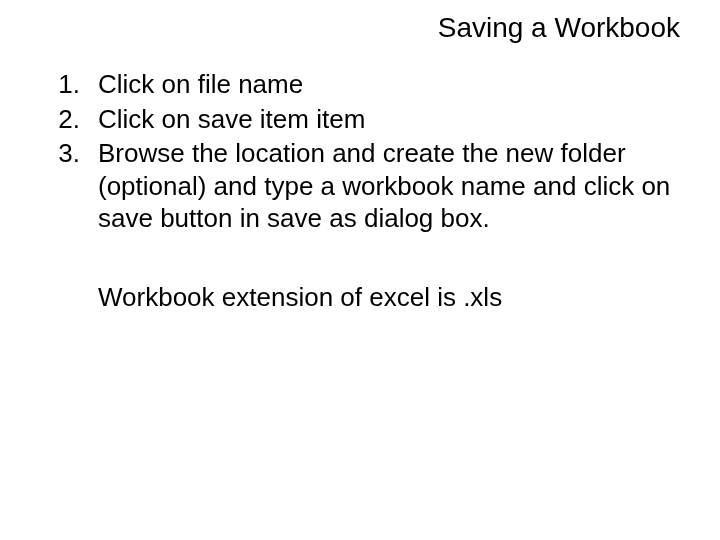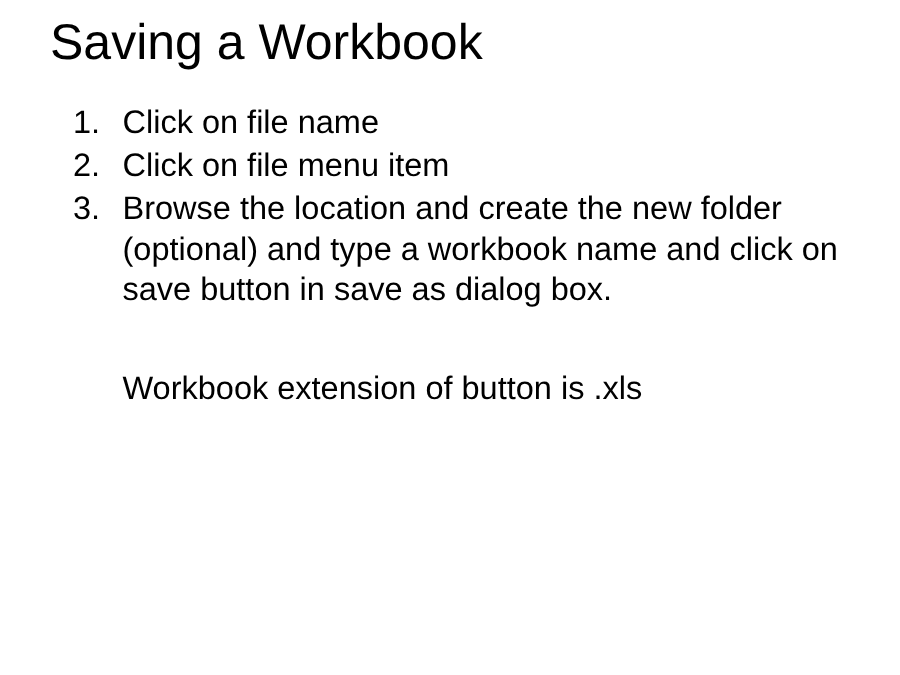--- a/index.html
+++ b/index.html
@@ -9,22 +9,22 @@
     }
     body {
       width: 720px;
       height: 540px;
       background: #ffffff;
       font-family: Arial, Helvetica, sans-serif;
       color: #000000;
       padding: 12px 40px 20px 40px;
     }
     .title {
-      font-size: 40px;
-      text-align: left;
+      font-size: 28px;
+      text-align: right;
       font-weight: normal;
       margin-bottom: 24px;
     }
     .list {
       list-style: none;
       counter-reset: item;
     }
     .list-item {
       font-size: 26px;
       line-height: 1.25;
@@ -52,21 +52,21 @@
 
 <h1 class="title">Saving a Workbook</h1>
 
 <ol class="list">
   <li class="list-item">
     <span class="list-number">1.</span>
     <span class="list-text">Click on file name</span>
   </li>
   <li class="list-item">
     <span class="list-number">2.</span>
-    <span class="list-text">Click on file menu item</span>
+    <span class="list-text">Click on save item item</span>
   </li>
   <li class="list-item">
     <span class="list-number">3.</span>
     <span class="list-text">Browse the location and create the new folder (optional) and type a workbook name and click on save button in save as dialog box.</span>
   </li>
 </ol>
 
-<p class="footnote">Workbook extension of button is .xls</p>
+<p class="footnote">Workbook extension of excel is .xls</p>
 
 </body></html>

